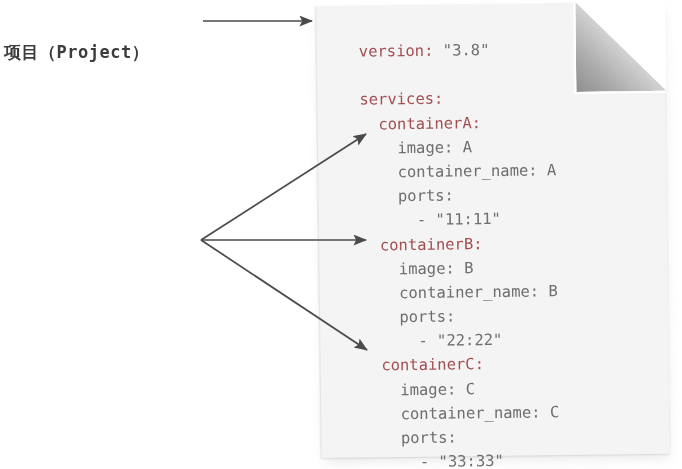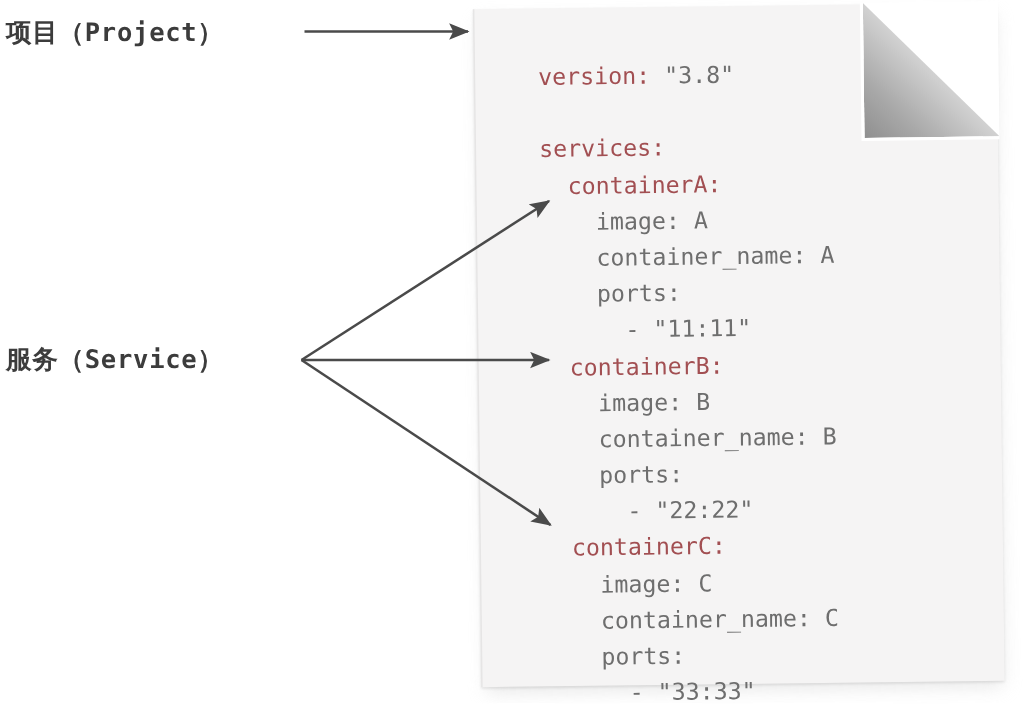--- a/index.html
+++ b/index.html
@@ -18,20 +18,21 @@
 
   
   .side-label {
     position: absolute;
     font-family: "DejaVu Sans Mono", "Liberation Mono", monospace;
     font-weight: bold;
     font-size: 17px;
     letter-spacing: 0.5px;
     color: #3c3c3c;
     white-space: nowrap;
+    margin-top: 31px;
   }
   #label-project { left: 4px;  top: 10px; }
   #label-service { left: 4px;  top: 228px; }
 
   
   #paper-wrap {
     position: absolute;
     left: 318px;
     top: 4px;
     width: 352px;
@@ -116,21 +117,20 @@
     <div id="paper">
       <div id="paper-corner-cut"></div>
       <div id="paper-fold"></div>
 
       <div id="yaml"><span class="yline"><span></span><span class="k-top">version:</span><span class="val"> "3.8"</span></span><span class="yline">&nbsp;</span><span class="yline"><span></span><span class="k-top">services:</span></span><span class="yline"><span>  </span><span class="k-svc">containerA:</span></span><span class="yline"><span>    </span><span class="k-sub">image:</span><span class="val"> A</span></span><span class="yline"><span>    </span><span class="k-sub">container_name:</span><span class="val"> A</span></span><span class="yline"><span>    </span><span class="k-sub">ports:</span></span><span class="yline"><span>      </span><span class="k-sub">- "11:11"</span></span><span class="yline"><span>  </span><span class="k-svc">containerB:</span></span><span class="yline"><span>    </span><span class="k-sub">image:</span><span class="val"> B</span></span><span class="yline"><span>    </span><span class="k-sub">container_name:</span><span class="val"> B</span></span><span class="yline"><span>    </span><span class="k-sub">ports:</span></span><span class="yline"><span>      </span><span class="k-sub">- "22:22"</span></span><span class="yline"><span>  </span><span class="k-svc">containerC:</span></span><span class="yline"><span>    </span><span class="k-sub">image:</span><span class="val"> C</span></span><span class="yline"><span>    </span><span class="k-sub">container_name:</span><span class="val"> C</span></span><span class="yline"><span>    </span><span class="k-sub">ports:</span></span><span class="yline"><span>      </span><span class="k-sub">- "33:33"</span></span></div>
     </div>
   </div>
 
   <div class="side-label" id="label-project">项目（Project）</div>
 
-  <div class="side-label" id="label-service">服务（Service）</div>
 
   <svg id="arrows" viewBox="0 0 682 469" xmlns="http://www.w3.org/2000/svg">
     <defs>
       <marker id="ah" markerWidth="9" markerHeight="9" refX="7.4" refY="3.2" orient="auto" markerUnits="strokeWidth">
         <path d="M0,0 L8,3.2 L0,6.4 L1.6,3.2 Z" fill="#4a4a4a"></path>
       </marker>
     </defs>
     <g id="arrow-paths" stroke="#4a4a4a" stroke-width="1.7" fill="none" marker-end="url(#ah)">
         <line x1="203" y1="21" x2="312" y2="21"></line>
         <line x1="201" y1="240" x2="366" y2="134"></line>

